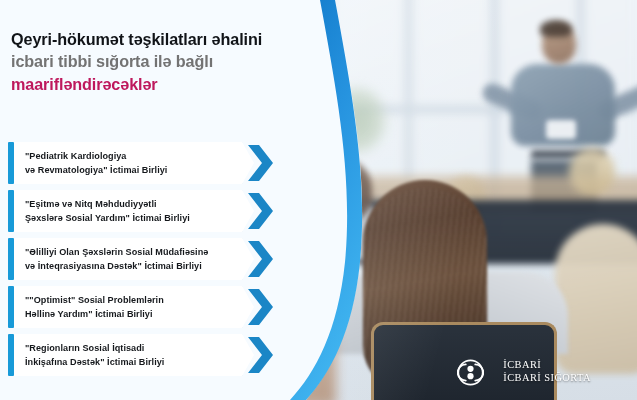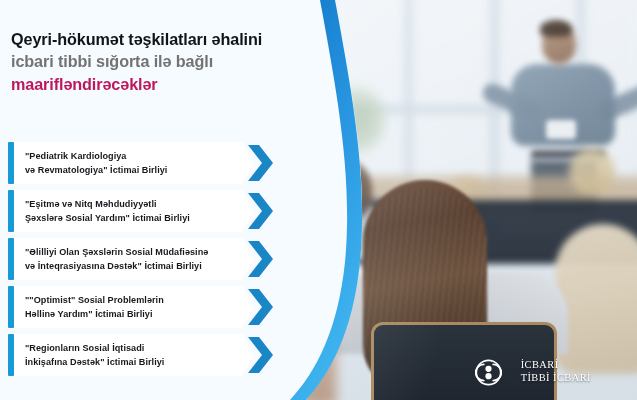--- a/index.html
+++ b/index.html
@@ -312,17 +312,17 @@
   <div id="logo">
     <svg class="mark" viewBox="0 0 40 40">
       <circle cx="20" cy="20" r="18" fill="none" stroke="#ffffff" stroke-width="2.4"></circle>
       <path d="M13,8 A11,11 0 0 0 13,32" fill="none" stroke="#ffffff" stroke-width="2.6" stroke-linecap="round"></path>
       <path d="M27,8 A11,11 0 0 1 27,32" fill="none" stroke="#ffffff" stroke-width="2.6" stroke-linecap="round"></path>
       <circle cx="20" cy="14.5" r="4.6" fill="#ffffff"></circle>
       <circle cx="20" cy="25.5" r="4.6" fill="#ffffff"></circle>
     </svg>
     <div class="words">
       <span>İCBARİ</span>
-      <span>TİBBİ İCBARİ</span>
+      <span>İCBARİ SIĞORTA</span>
     </div>
   </div>
 
 </div>
 
 </body></html>

